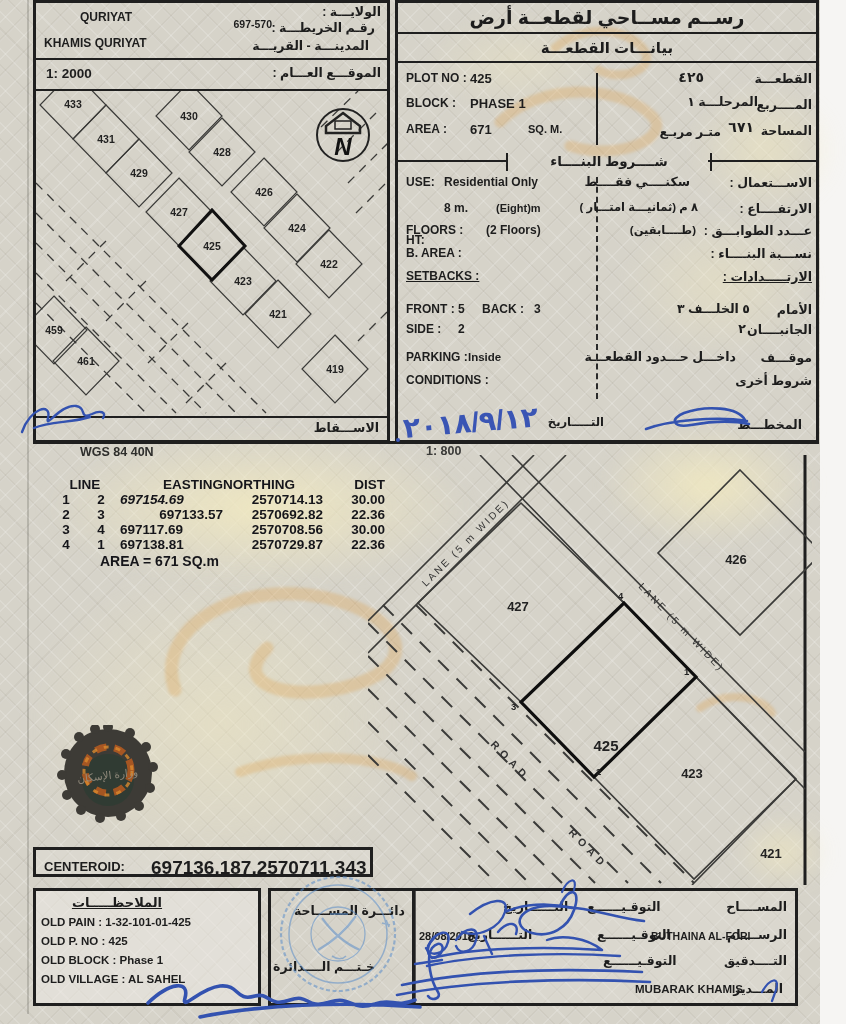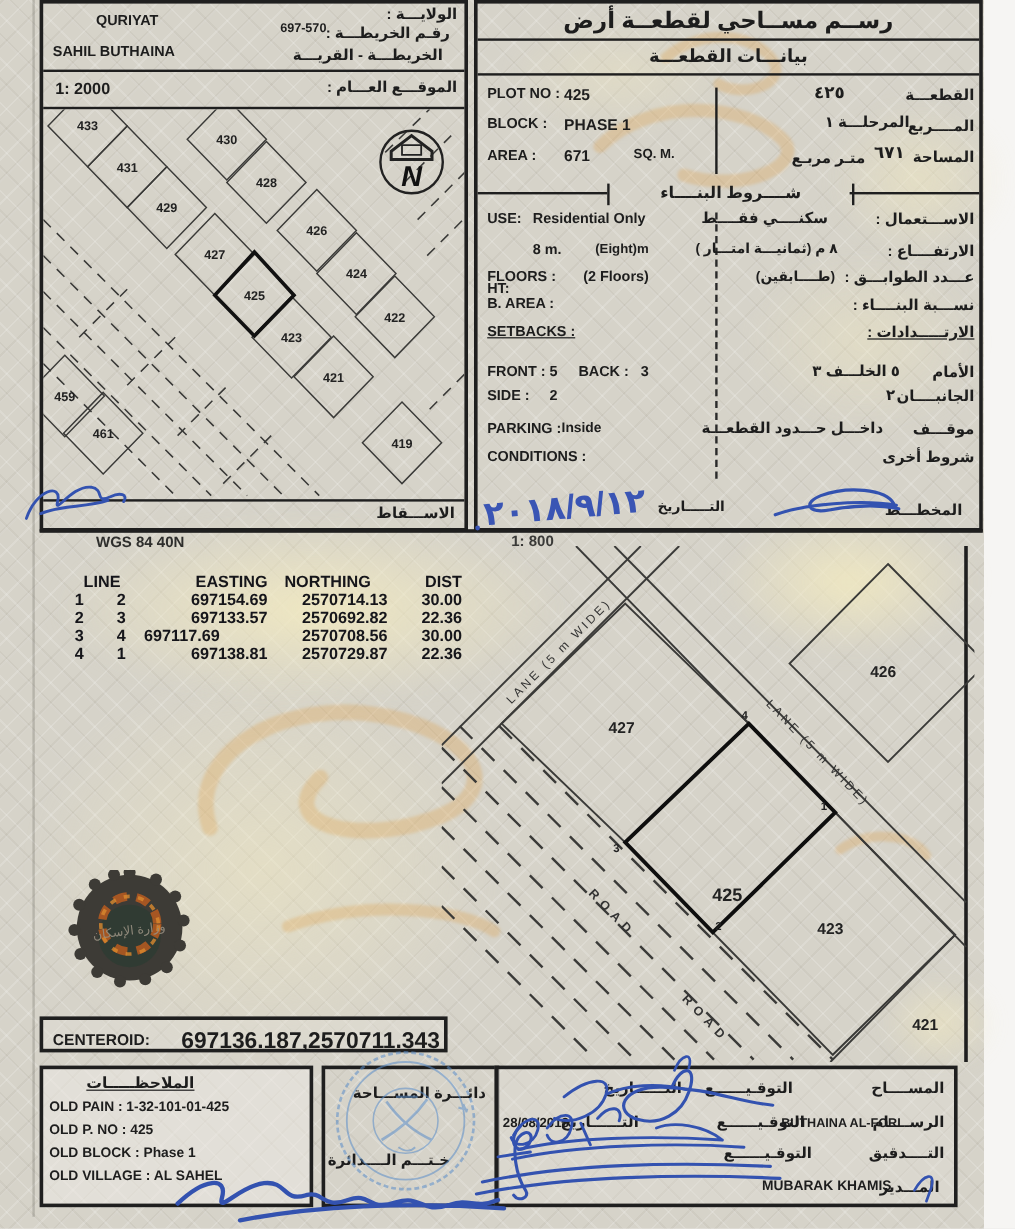--- a/index.html
+++ b/index.html
@@ -82,25 +82,25 @@
     </g>
     <circle cx="53" cy="55" r="26" fill="#2e3c33" opacity=".85"></circle>
     <circle cx="53" cy="45" r="23" fill="none" stroke="#b85c20" stroke-width="7" stroke-dasharray="11 8" opacity=".85"></circle>
     <circle cx="53" cy="46" r="24" fill="none" stroke="#d98a2e" stroke-width="3" stroke-dasharray="5 7" opacity=".8"></circle>
     <text x="53" y="54" text-anchor="middle" font-size="10.5" fill="#978f80" opacity=".9" transform="rotate(-7 53 54)">وزارة الإسكان</text>
   </svg>
 
   <div class="panel" style="left:33px;top:0;width:357px;height:443px;">
     <div class="lp-row" style="height:57px;">
       <span class="abs lbl" style="left:20px;top:7px;margin-left:24px;">QURIYAT</span>
-      <span class="abs lbl" style="left:8px;top:33px;">SAHIL BUTHAINA</span>
+      <span class="abs lbl" style="left:8px;top:33px;">KHAMIS QURIYAT</span>
       <span class="abs lblar" style="right:6px;top:1px;">الولايـــة :</span>
       <span class="abs small b" style="right:115px;top:15px;">697-570</span>
       <span class="abs lblar" style="right:12px;top:17px;">رقـم الخريطـــة :</span>
-      <span class="abs lblar" style="right:18px;top:35px;">الخريطـــة - القريـــة</span>
+      <span class="abs lblar" style="right:18px;top:35px;">المدينـــة - القريـــة</span>
     </div>
     <div class="lp-row" style="height:31px;padding-left:40px;">
       <span class="abs b" style="left:10px;top:6px;font-size:13.5px;">1: 2000</span>
       <span class="abs lblar" style="right:6px;top:5px;">الموقـــع العـــام :</span>
     </div>
 
     <div style="position:relative;height:327px;border-bottom:2.5px solid #1f1f1f;box-sizing:border-box;overflow:hidden;">
       <svg width="352" height="325" viewBox="0 0 352 325">
         <g class="mapline" stroke-width="1.2">
           <path d="M37 -20 L70 14 L37 48 L4 14 Z"></path>
@@ -231,26 +231,27 @@
       <span class="abs lblar" style="right:212px;top:262px;font-size:11.5px;">التـــــاريخ</span>
       <span class="abs lblar" style="right:14px;top:264px;">المخطـــط</span>
     </div>
   </div>
 
   <span class="abs b" style="left:80px;top:445px;font-size:12.5px;color:#2e2e2c;">WGS 84  40N</span>
   <span class="abs b" style="left:426px;top:444px;font-size:12.5px;color:#3a3a38;">1: 800</span>
 
   <div class="abs" style="left:50px;top:477px;font-size:13.5px;font-weight:bold;color:#15151a;">
     <div>
-      <span style="display:inline-block;width:70px;text-align:center;">LINE</span><span style="display:inline-block;width:103px;text-align:right;">EASTING</span><span style="display:inline-block;width:100px;text-align:center;">NORTHING</span><span style="display:inline-block;width:62px;text-align:right;">DIST</span>
-    </div>
-    <div><span style="display:inline-block;width:32px;text-align:center;">1</span><span style="display:inline-block;width:38px;text-align:center;">2</span><span style="display:inline-block;width:103px;text-align:right;">697154.69</span><span style="display:inline-block;width:100px;text-align:right;">2570714.13</span><span style="display:inline-block;width:62px;text-align:right;">30.00</span></div>
+      <span style="display:inline-block;width:70px;text-align:center;">LINE</span><span style="display:inline-block;width:103px;text-align:right;">EASTING</span><span style="display:inline-block;width:100px;text-align:left;">NORTHING</span><span style="display:inline-block;width:62px;text-align:right;">DIST</span>
+    </div>
+    <div><span style="display:inline-block;width:32px;text-align:center;">1</span><span style="display:inline-block;width:38px;text-align:center;">2</span><span style="display:inline-block;width:103px;font-style:italic;">697154.69</span><span style="display:inline-block;width:100px;text-align:right;">2570714.13</span><span style="display:inline-block;width:62px;text-align:right;">30.00</span></div>
     <div><span style="display:inline-block;width:32px;text-align:center;">2</span><span style="display:inline-block;width:38px;text-align:center;">3</span><span style="display:inline-block;width:103px;text-align:right;">697133.57</span><span style="display:inline-block;width:100px;text-align:right;">2570692.82</span><span style="display:inline-block;width:62px;text-align:right;">22.36</span></div>
     <div><span style="display:inline-block;width:32px;text-align:center;">3</span><span style="display:inline-block;width:38px;text-align:center;">4</span><span style="display:inline-block;width:103px;">697117.69</span><span style="display:inline-block;width:100px;text-align:right;">2570708.56</span><span style="display:inline-block;width:62px;text-align:right;">30.00</span></div>
-    <div><span style="display:inline-block;width:32px;text-align:center;">4</span><span style="display:inline-block;width:38px;text-align:center;">1</span><span style="display:inline-block;width:103px;text-align:right;">697138.81</span><span style="display:inline-block;width:100px;text-align:right;">2570729.87</span><span style="display:inline-block;width:62px;text-align:right;">22.36</span></div>
+    <div><span style="display:inline-block;width:32px;text-align:center;">4</span><span style="display:inline-block;width:38px;text-align:center;">1</span><span style="display:inline-block;width:103px;">697138.81</span><span style="display:inline-block;width:100px;text-align:right;">2570729.87</span><span style="display:inline-block;width:62px;text-align:right;">22.36</span></div>
+    <div style="margin-left:50px;margin-top:1px;font-size:14px;">AREA = 671  SQ.m</div>
   </div>
 
   <svg class="abs" style="left:368px;top:455px;" width="444" height="430" viewBox="0 0 444 430">
     <line x1="437" y1="0" x2="437" y2="430" stroke="#1f1f1f" stroke-width="3"></line>
     <g class="mapline" stroke-width="1.6">
       <line x1="198" y1="0" x2="0" y2="198"></line>
       <line x1="166" y1="0" x2="0" y2="166"></line>
       <line x1="112" y1="0" x2="437" y2="334"></line>
       <line x1="144" y1="0" x2="437" y2="297"></line>
       <path d="M256 148 L153 247 L50 148 L153 48 Z"></path>

